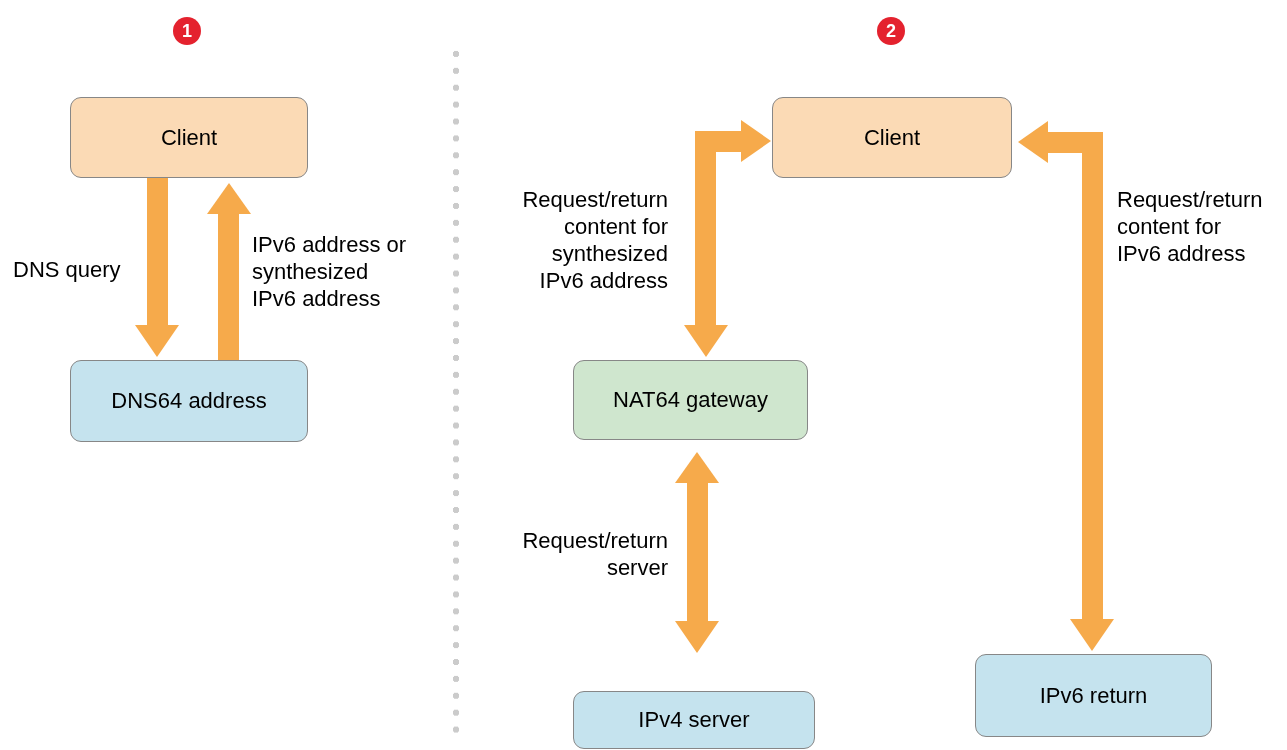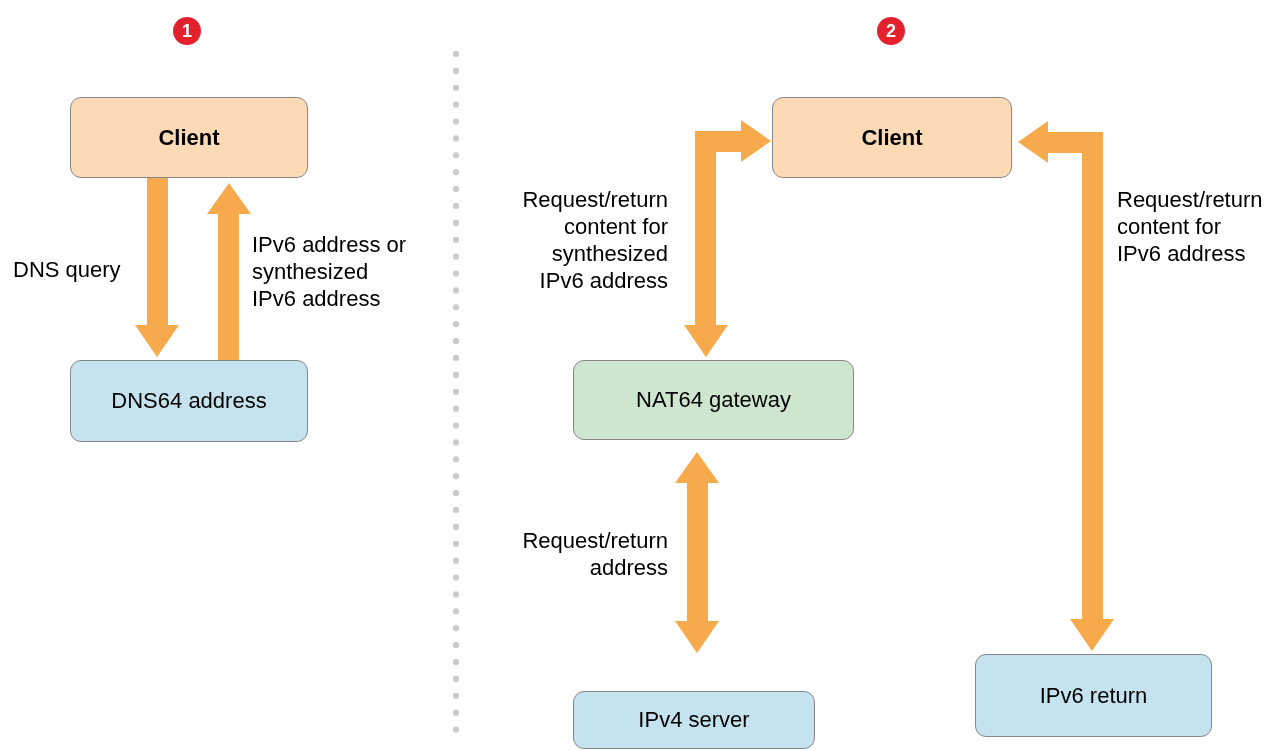--- a/index.html
+++ b/index.html
@@ -34,21 +34,21 @@
     display: flex; align-items: center; justify-content: center;
     line-height: 1;
   }
   .node {
     position: absolute;
     border: 1.5px solid var(--node-border);
     border-radius: 11px;
     display: flex; align-items: center; justify-content: center;
     font-size: 22px;
   }
-  .node.client  { background: var(--client-fill); font-weight: bold; }
+  .node.client  { background: var(--client-fill); }
   .node.server  { background: var(--server-fill); }
   .node.gateway { background: var(--gateway-fill); }
   .label {
     position: absolute;
     font-size: 22px;
     line-height: 27px;
     white-space: nowrap;
   }
   .label.right { text-align: right; }
   .shaft { position: absolute; background: var(--arrow); }
@@ -100,21 +100,21 @@
     <span>synthesized</span><br>
     <span>IPv6 address</span>
   </div>
 
   <div class="badge" style="left:877px; top:17px;">2</div>
 
   <div class="node client" style="left:772px; top:97px; width:240px; height:81px;">
     <span>Client</span>
   </div>
 
-  <div class="node gateway" style="left:573px; top:360px; width:281px; height:80px;">
+  <div class="node gateway" style="left:573px; top:360px; width:235px; height:80px;">
     <span>NAT64 gateway</span>
   </div>
 
   <div class="node server" style="left:573px; top:691px; width:242px; height:58px;">
     <span>IPv4 server</span>
   </div>
 
   <div class="node server" style="left:975px; top:654px; width:237px; height:83px;">
     <span>IPv6 return</span>
   </div>
@@ -141,21 +141,21 @@
 
   <div class="label right" style="left:498px; top:186px; width:170px;">
     <span>Request/return</span><br>
     <span>content for</span><br>
     <span>synthesized</span><br>
     <span>IPv6 address</span>
   </div>
 
   <div class="label right" style="left:498px; top:527px; width:170px;">
     <span>Request/return</span><br>
-    <span>address</span>
+    <span>server</span>
   </div>
 
   <div class="label" style="left:1117px; top:186px;">
     <span>Request/return</span><br>
     <span>content for</span><br>
     <span>IPv6 address</span>
   </div>
 
 </div>
 

